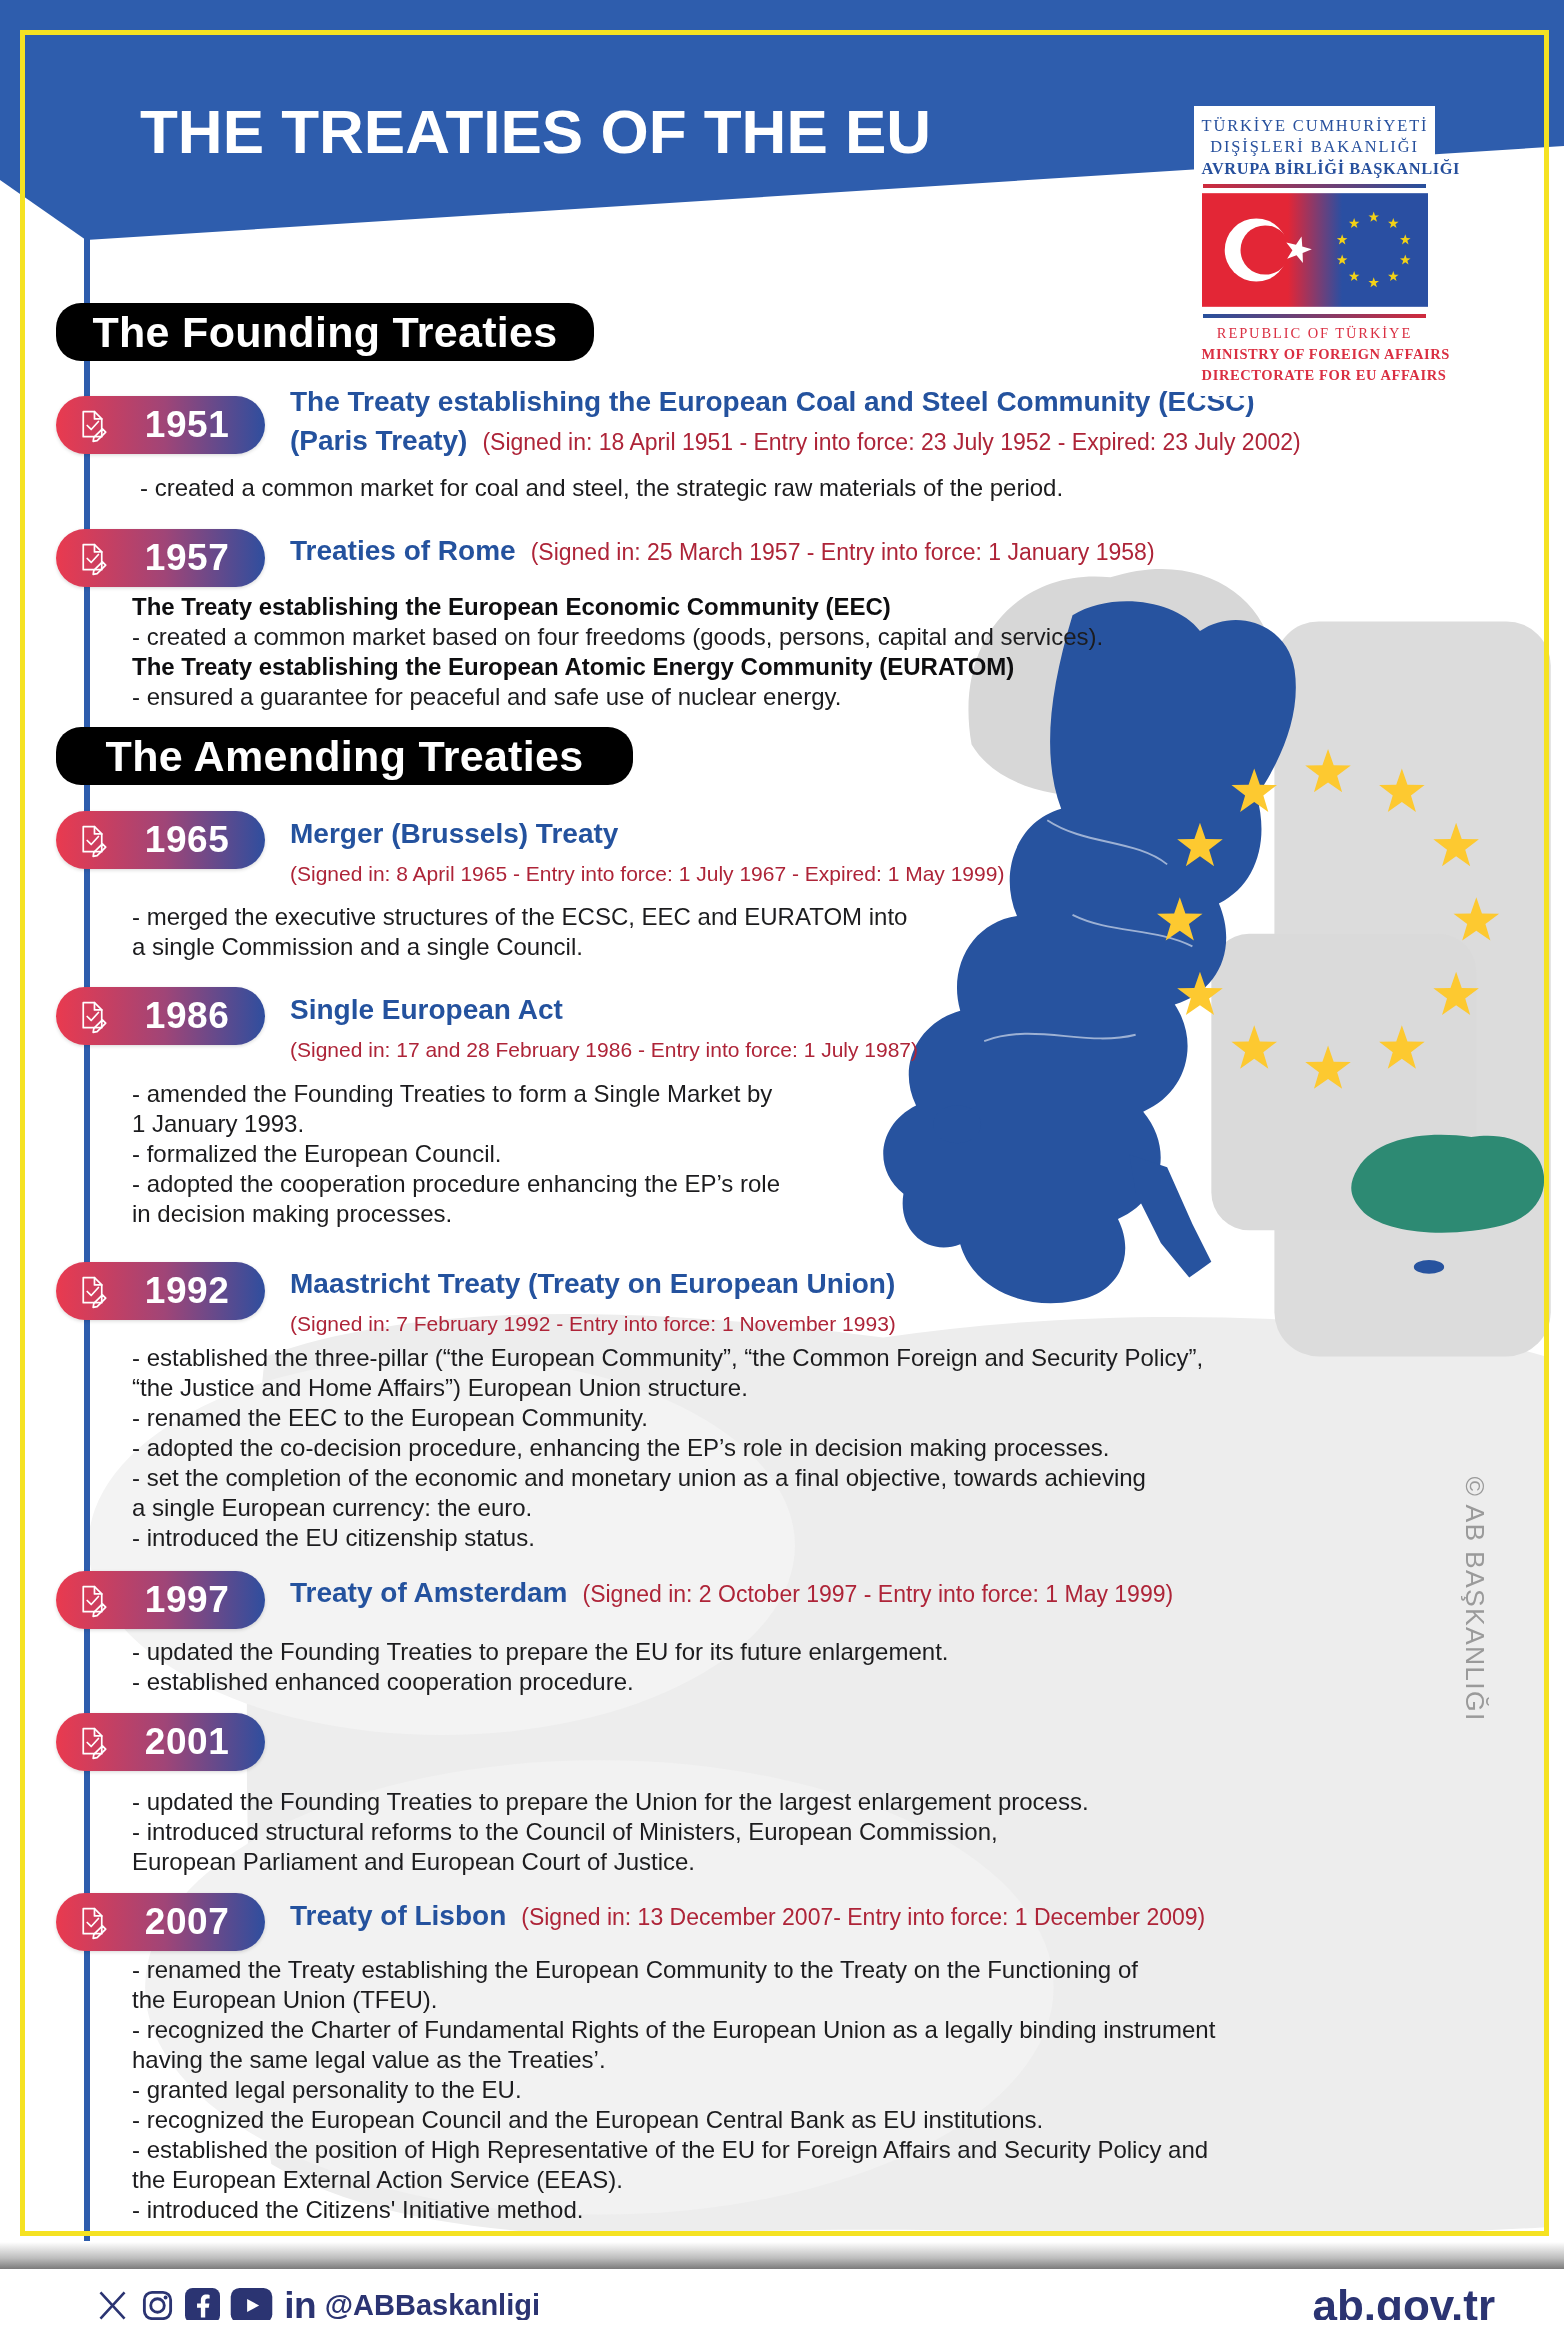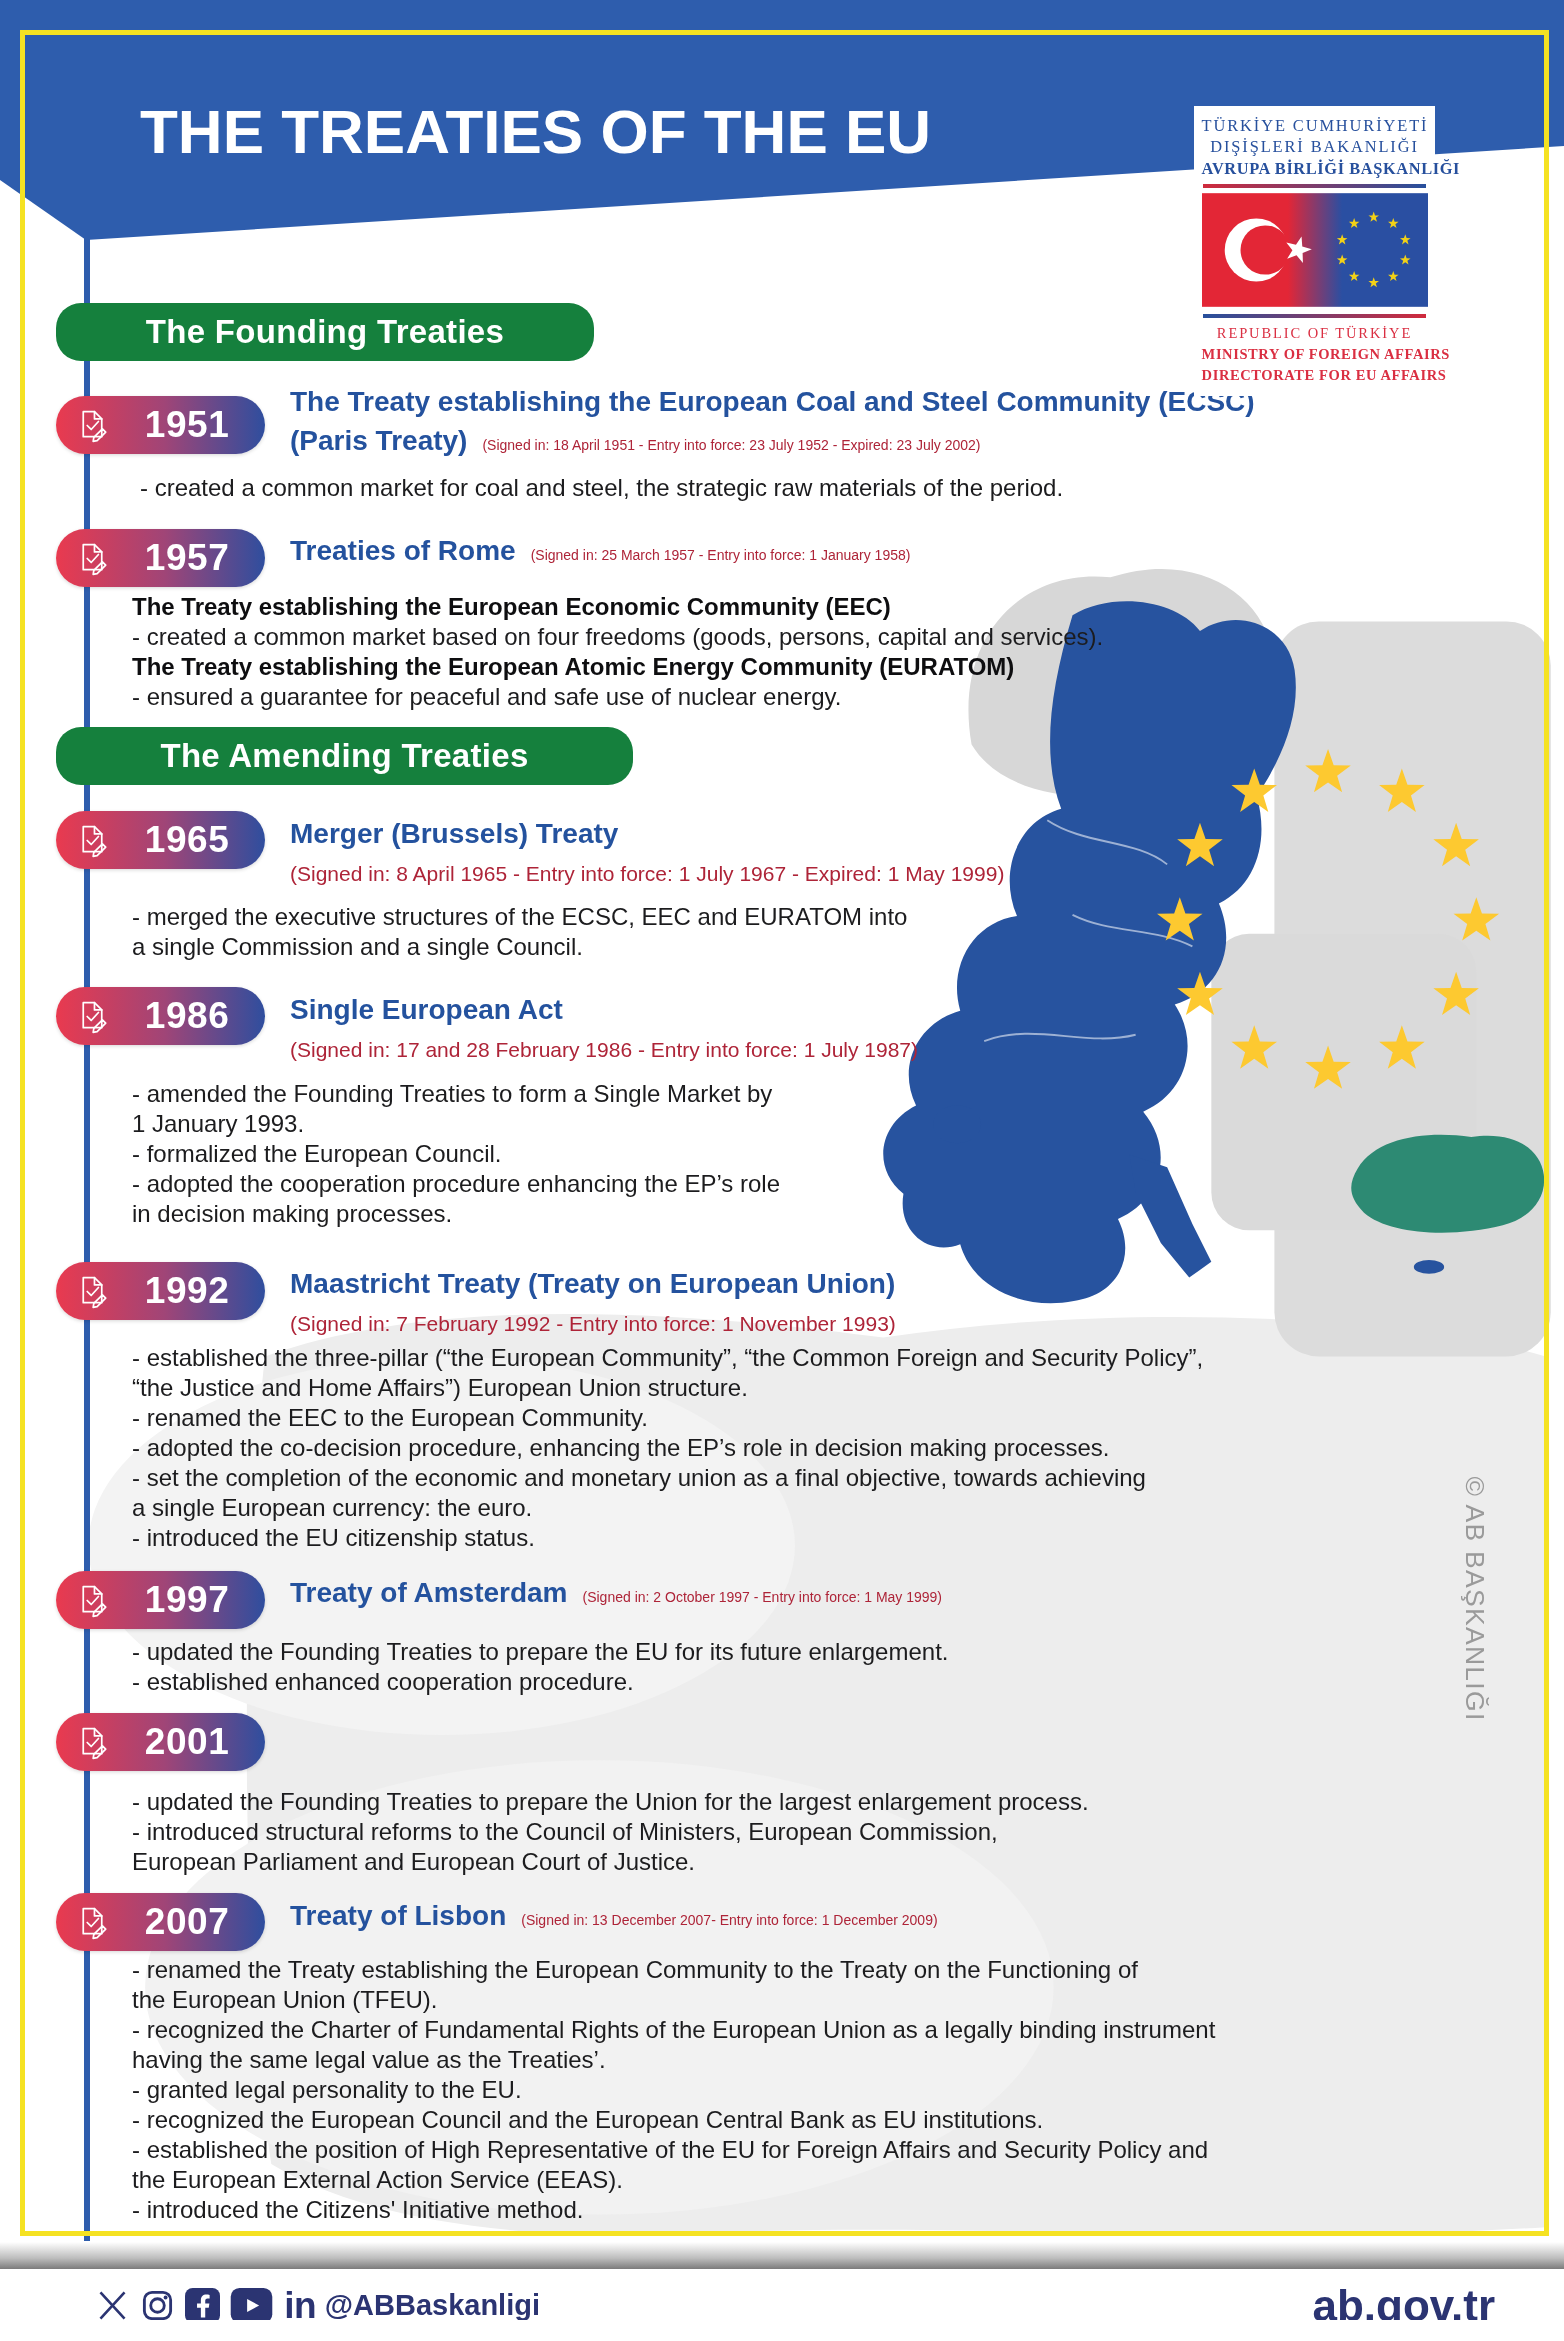--- a/index.html
+++ b/index.html
@@ -29,35 +29,35 @@
   .logo .red-line.spaced{letter-spacing:1.9px;font-weight:400;}
 
   
   .yellow-frame{position:absolute;z-index:6;left:20px;top:30px;width:1519px;height:2196px;
                 border:5px solid #f5e222;pointer-events:none;}
 
   
   .timeline{position:absolute;z-index:2;left:84px;top:237px;width:5.7px;height:2004px;background:#2e5dad;}
 
   
-  .section-pill{position:absolute;z-index:4;background:#15803d;color:#fff;border-radius:25px;
+  .section-pill{position:absolute;z-index:4;background:#000000;color:#fff;border-radius:25px;
                 display:flex;align-items:center;justify-content:center;
-                font-weight:700;font-size:33px;letter-spacing:0.3px;}
+                font-weight:700;font-size:43px;letter-spacing:0.3px;}
 
   
   .badge{position:absolute;z-index:4;left:56px;width:209px;height:58px;border-radius:29px;
          background:linear-gradient(90deg,#e93a4f 0%,#a04577 52%,#2f4e9e 100%);
          display:flex;align-items:center;color:#fff;box-shadow:0 1.3px 3.8px rgba(0,0,0,.15);gap:20px;}
   .badge svg{margin-left:17.7px;width:37px;height:37px;flex:none;}
   .badge .yr{flex:1;text-align:center;font-size:37px;font-weight:800;letter-spacing:0.6px;padding-right:21.5px;}
 
   
   .title-row{position:absolute;z-index:4;left:290px;display:flex;align-items:baseline;gap:15px;white-space:nowrap;}
   .t-title{font-size:28px;font-weight:700;color:#24529e;}
-  .t-date{font-size:14px;font-weight:500;color:#ae2438;}
+  .t-date{font-size:23px;font-weight:500;color:#ae2438;}
   .date-row{position:absolute;z-index:4;left:290px;font-size:21px;font-weight:500;color:#ae2438;white-space:nowrap;}
   .bullets{position:absolute;z-index:4;left:132px;font-size:24px;line-height:30px;color:#1c1c1e;white-space:nowrap;}
   .bullets.tight{line-height:30px;}
   .bullets .b-bold{font-weight:700;color:#0e0e10;}
 
   
   .credit{position:absolute;z-index:4;left:1474px;top:1599px;transform:translate(-50%,-50%) rotate(90deg);
           color:#9a9a9a;font-size:26.5px;letter-spacing:1.3px;white-space:nowrap;}
 
   

